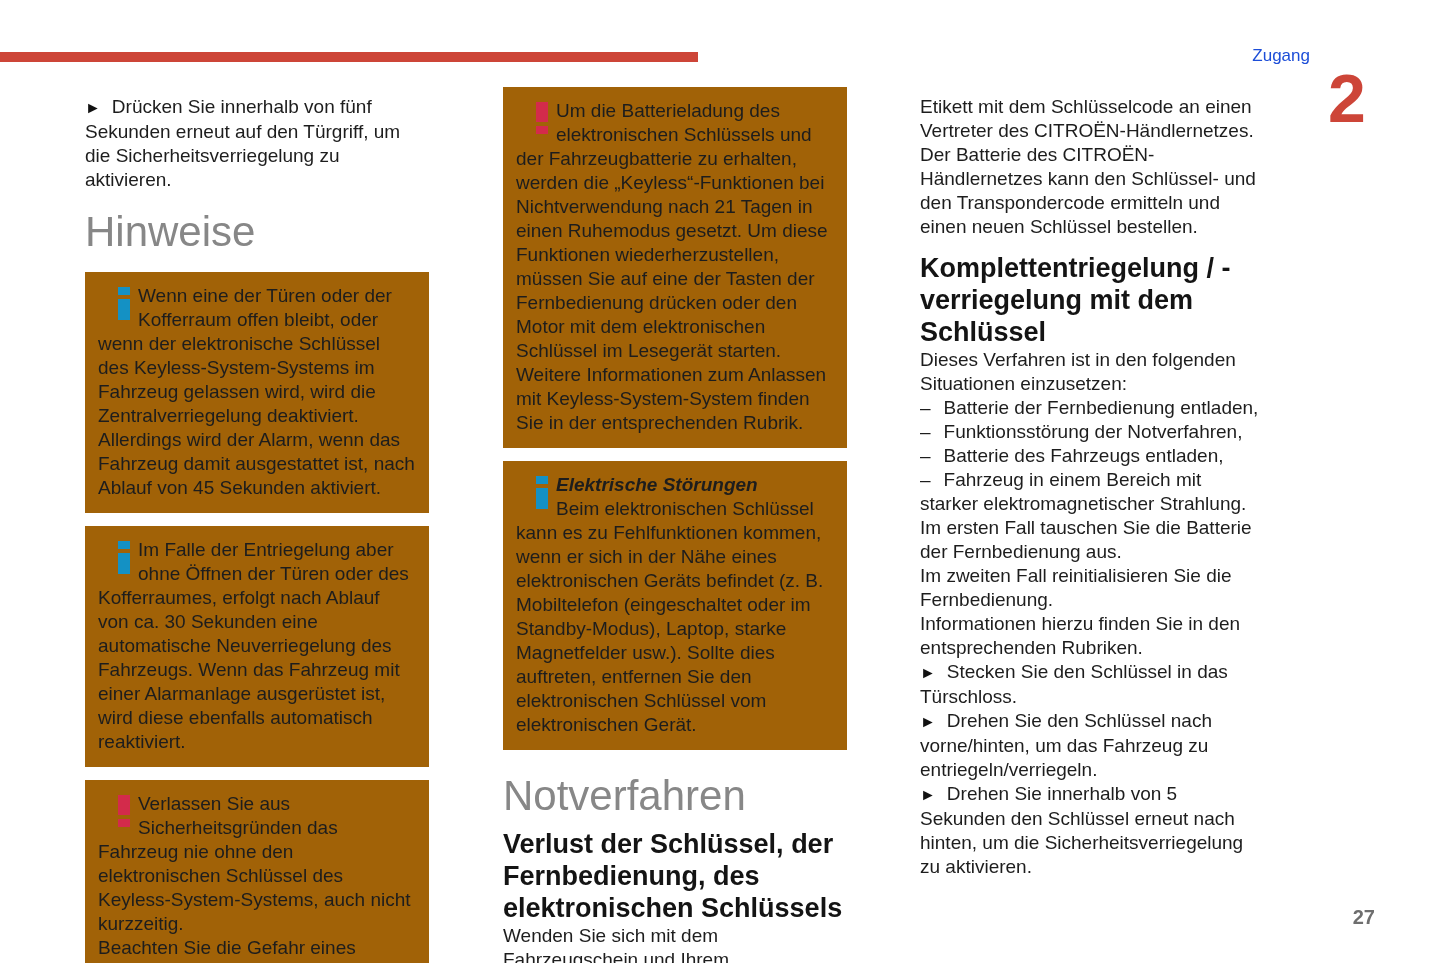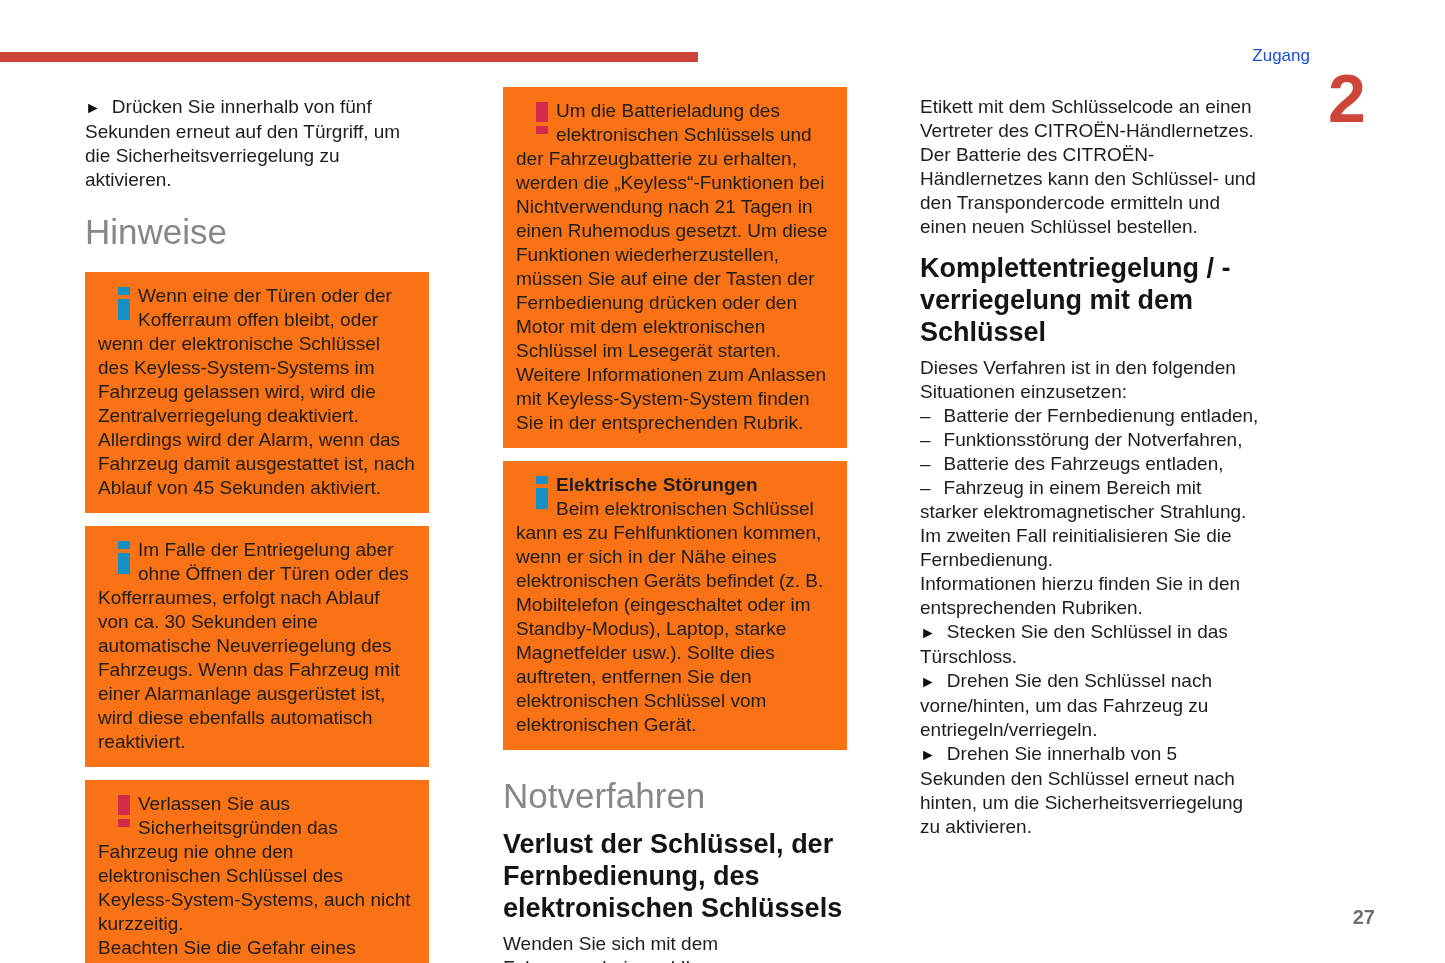--- a/index.html
+++ b/index.html
@@ -15,43 +15,43 @@
     font-size:68px; line-height:64px; font-weight:700; color:#cd4538; }
   .page-number { position:absolute; top:906px; left:1330px; width:45px; text-align:right;
     font-size:20px; font-weight:700; color:#6e6e6e; }
 
   .col { position:absolute; width:344px; }
   .col-left { left:85px; top:95px; }
   .col-mid { left:503px; top:87px; }
   .col-right { left:920px; top:95px; }
 
   p { margin:0; font-size:19px; line-height:24px; color:#1d1d1d; }
-  .gray-heading { margin:0; font-size:35px; line-height:38px; font-weight:400; color:#878787; }
+  .gray-heading { margin:0; font-size:42px; line-height:38px; font-weight:400; color:#878787; }
   .bold-heading { margin:0; font-size:27px; line-height:32px; font-weight:700; color:#141414; }
 
-  .mt-sm { margin-top:8px; }
+  .mt-sm { margin-top:0; }
   .mt-md { margin-top:13px; }
   .mt-lg { margin-top:21px; }
   .mt-xl { margin-top:27px; }
 
-  .info-box { background:#f97316; padding:12px 14px 13px 13px; }
+  .info-box { background:#a16207; padding:12px 14px 13px 13px; }
   .info-box::after { content:""; display:block; clear:both; }
 
   .box-icon { float:left; width:12px; height:33px; margin:3px 8px 4px 20px; }
   .box-icon .seg-dot { height:8px; }
   .box-icon .seg-bar { height:21px; margin-top:4px; }
   .info-icon .seg-dot, .info-icon .seg-bar { background:#1491c4; }
   .warning-icon .seg-dot, .warning-icon .seg-bar { background:#d32b4b; }
   .warning-icon .seg-bar { height:20px; margin-top:0; }
   .warning-icon .seg-dot { margin-top:4px; }
 
   .marker { display:inline-block; }
   .arrow-marker { font-size:16px; margin-right:11px; color:#111; }
   .dash-marker { margin-right:13px; }
-  .box-title { font-weight:700; }
+  .box-title { font-weight:700;font-style:italic; }
 </style>
 </head>
 <body>
 
 <div class="red-bar"></div>
 <div class="section-label">Zugang</div>
 <div class="chapter-number">2</div>
 <div class="page-number">27</div>
 
 <div class="col col-left">
@@ -116,19 +116,20 @@
 
   <h3 class="bold-heading mt-md">Komplettentriegelung / -verriegelung mit dem Schlüssel</h3>
 
   <p class="mt-sm">Dieses Verfahren ist in den folgenden Situationen einzusetzen:</p>
 
   <p><span class="marker dash-marker">–</span><span>Batterie der Fernbedienung entladen,</span></p>
   <p><span class="marker dash-marker">–</span><span>Funktionsstörung der Notverfahren,</span></p>
   <p><span class="marker dash-marker">–</span><span>Batterie des Fahrzeugs entladen,</span></p>
   <p><span class="marker dash-marker">–</span><span>Fahrzeug in einem Bereich mit starker elektromagnetischer Strahlung.</span></p>
 
+  <p>Im ersten Fall tauschen Sie die Batterie der Fernbedienung aus.</p>
   <p>Im zweiten Fall reinitialisieren Sie die Fernbedienung.</p>
   <p>Informationen hierzu finden Sie in den entsprechenden Rubriken.</p>
 
   <p><span class="marker arrow-marker">►</span><span>Stecken Sie den Schlüssel in das Türschloss.</span></p>
   <p><span class="marker arrow-marker">►</span><span>Drehen Sie den Schlüssel nach vorne/hinten, um das Fahrzeug zu entriegeln/verriegeln.</span></p>
   <p><span class="marker arrow-marker">►</span><span>Drehen Sie innerhalb von 5 Sekunden den Schlüssel erneut nach hinten, um die Sicherheitsverriegelung zu aktivieren.</span></p>
 </div>
 
 </body></html>

